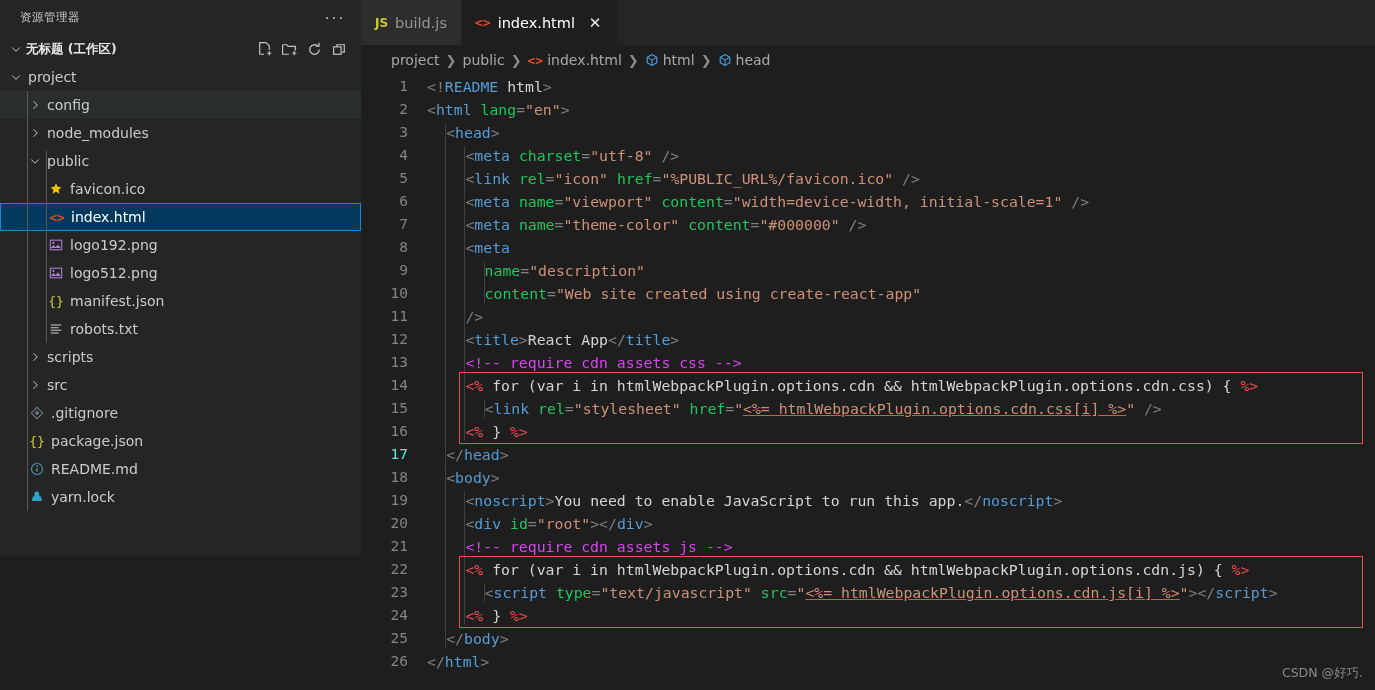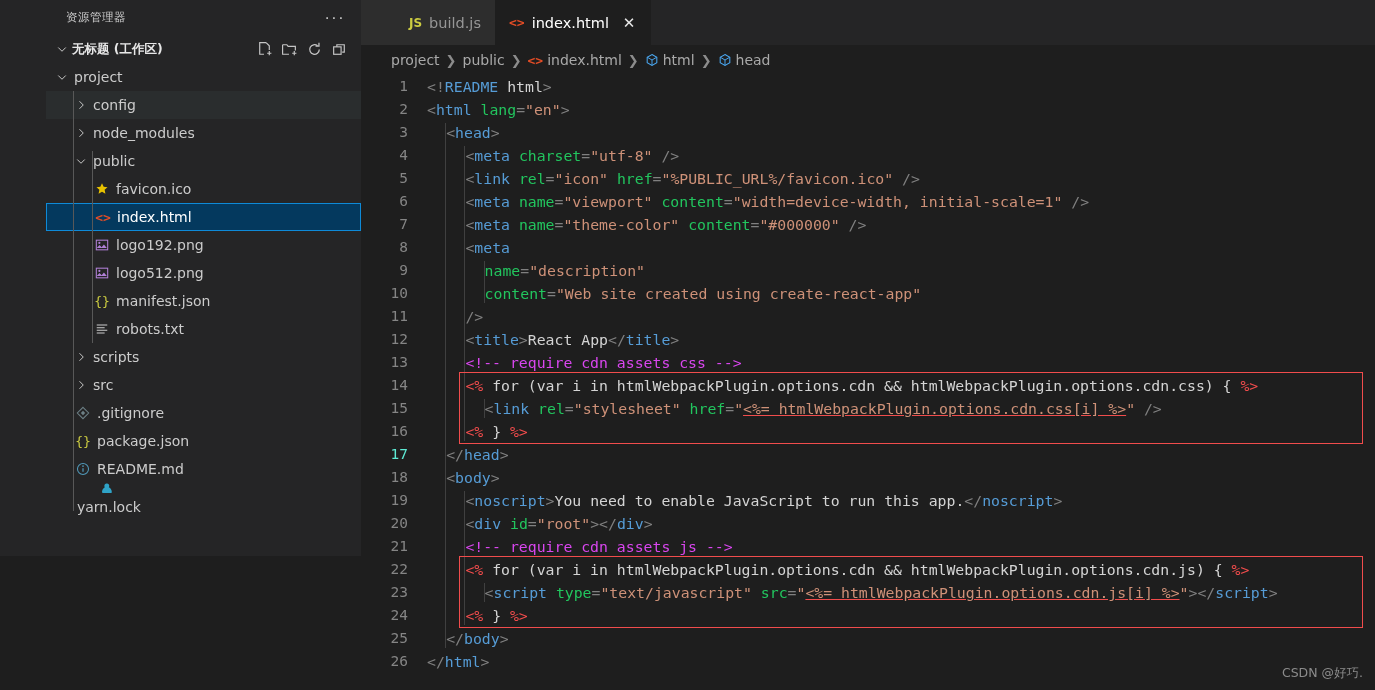--- a/index.html
+++ b/index.html
@@ -11,21 +11,20 @@
   }
   body { display: flex; }
 
   
   #sidebar {
     width: 361px; height: 556px;
     background: #252526;
     display: flex; flex-direction: column;
     flex: 0 0 361px;
     position: relative;
-    padding-left: 46px;
   }
   #sidebar-header {
     height: 35px;
     display: flex; align-items: center;
     padding: 0 8px 0 20px;
     flex: 0 0 35px;
   }
   #sidebar-title {
     font-size: 11.5px; color: #cccccc;
     letter-spacing: .5px; flex: 1;
@@ -319,39 +318,39 @@
             <svg width="14" height="14" viewBox="0 0 16 16">
               <circle cx="8" cy="8" r="6.3" stroke="#519aba" stroke-width="1.2" fill="none"></circle>
               <path d="M8 7v4.2" stroke="#519aba" stroke-width="1.4"></path>
               <circle cx="8" cy="4.8" r=".95" fill="#519aba"></circle>
             </svg>
           </span>
           <span class="tlabel">README.md</span>
         </span>
       </div>
       <div class="trow" style="top: 420px; position: absolute; left: 0px; right: 0px;">
-        <span style="display: flex; align-items: center; padding-left: 27px; flex-direction: column;">
+        <span style="display: flex; align-items: center; padding-left: 27px;">
           <span class="fico">
             <svg width="14" height="14" viewBox="0 0 16 16">
               <path d="M8 1.6c1.7 0 2.6 1.3 2.6 2.6 0 .9-.5 1.7-.5 1.7 2.1 1 3.4 3.2 3.4 5.4 0 1-.6 1.4-1.5 1.4H3.8c-.9 0-1.5-.4-1.5-1.2 0-2 1.2-4.2 3.2-5.4 0 0-.5-.9-.5-1.9 0-1.3.9-2.6 2.6-2.6z" fill="#2fa3c7"></path>
             </svg>
           </span>
           <span class="tlabel">yarn.lock</span>
         </span>
       </div>
       <div class="guide" style="left: 27px; top: 28px; height: 420px; bottom: auto;"></div>
       <div class="guide" style="left: 46px; top: 88px; height: 192px; bottom: auto;"></div>
     </div>
 </div>
 
 <div id="main">
   <div id="tabbar">
       <div class="tab">
         <span class="tab-ico">
-          <span style="color:#cbcb41;font-family:'DejaVu Sans',sans-serif;font-size:12px;font-weight:bold;margin-left:34px;">JS</span>
+          <span style="color:#cbcb41;font-family:'DejaVu Sans',sans-serif;font-size:12px;font-weight:bold;">JS</span>
         </span>
         <span>build.js</span>
       </div>
       <div class="tab active">
         <span class="tab-ico">
           <span style="color:#e44d26;font-family:'DejaVu Sans Mono',monospace;font-size:13px;font-weight:bold;">&lt;&gt;</span>
         </span>
         <span>index.html</span>
         <span class="tab-close">✕</span>
       </div>

